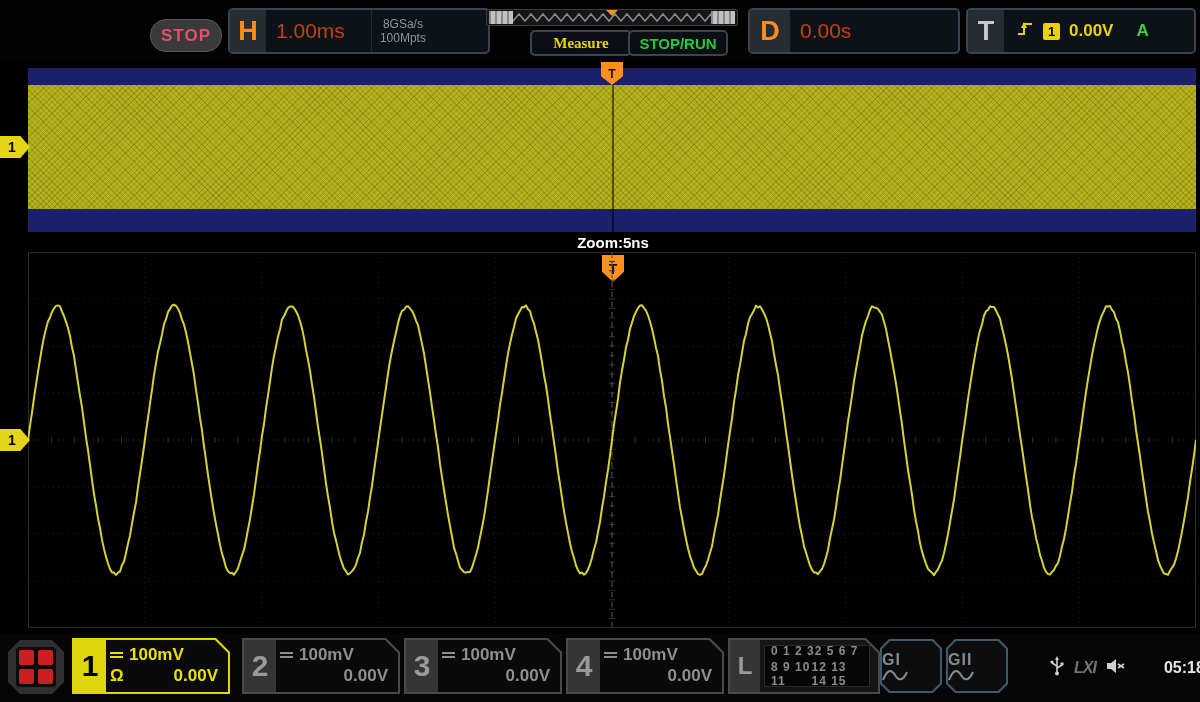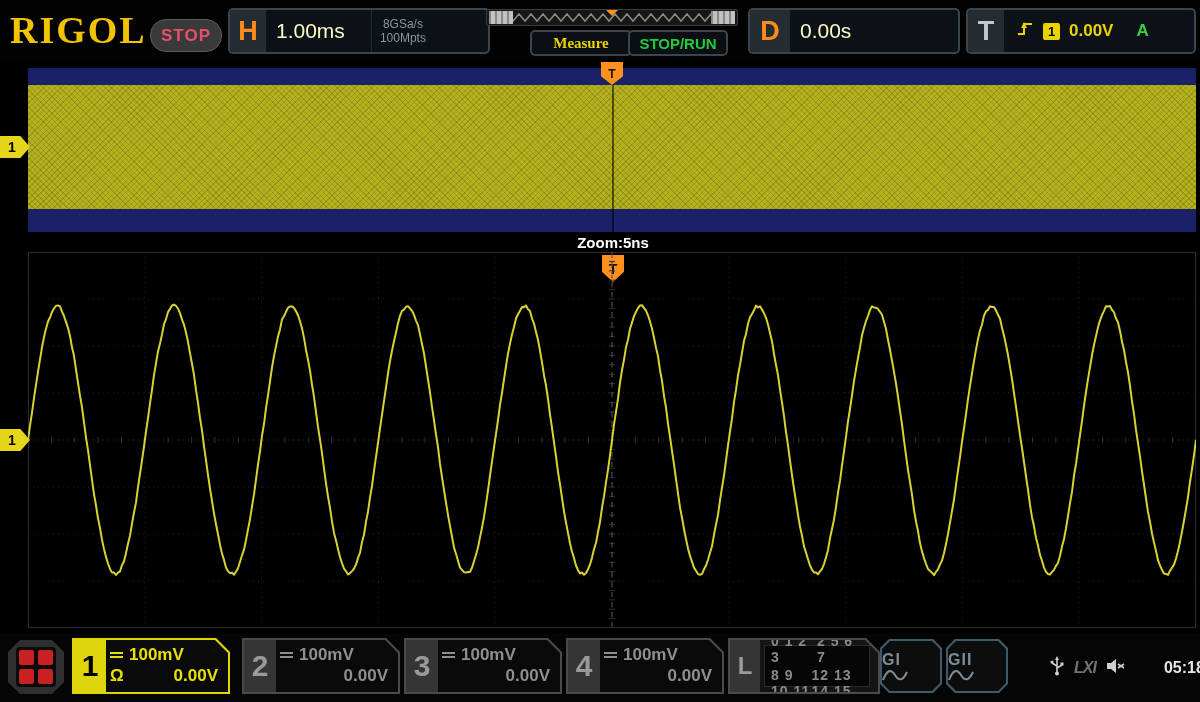--- a/index.html
+++ b/index.html
@@ -10,21 +10,21 @@
   #header{position:absolute;left:0;top:0;width:1200px;height:62px;background:#020202;}
   .logo{position:absolute;left:10px;top:8px;font-family:"Liberation Serif",serif;
         font-weight:900;font-size:38px;letter-spacing:2px;color:#f2c300;}
   .run-state{position:absolute;left:150px;top:19px;width:70px;height:31px;background:#3a3a3a;
         border:1px solid #5a5a5a;border-radius:16px;display:flex;align-items:center;justify-content:center;
         color:#e8506a;font-weight:bold;font-size:17px;letter-spacing:1px;}
   .hdr-group{position:absolute;top:8px;height:46px;display:flex;background:#0c1217;
         border:2px solid #39464f;border-radius:5px;overflow:hidden;box-sizing:border-box;}
   .hdr-tab{display:flex;align-items:center;justify-content:center;background:#252d33;
         font-weight:bold;font-size:27px;}
-  .hdr-val{display:flex;align-items:center;color:#fef9c3;font-size:21px;padding:0 10px;}
+  .hdr-val{display:flex;align-items:center;color:#c2410c;font-size:21px;padding:0 10px;}
   .orange{color:#ff8c1a;} .gray-tab{color:#c8c8c8;}
   #h-group{left:228px;width:262px;}
   #h-group .hdr-tab{width:36px;}
   #h-srate{display:flex;flex-direction:column;justify-content:center;align-items:center;
         color:#8d959c;font-size:12px;line-height:14px;padding:0 8px;border-left:1px solid #222b31;margin-left:16px;}
   #d-group{left:748px;width:212px;}
   #d-group .hdr-tab{width:40px;}
   #t-group{left:966px;width:230px;}
   #t-group .hdr-tab{width:36px;}
   #t-content{display:flex;align-items:center;gap:9px;padding:0 12px;flex:1;}
@@ -111,41 +111,40 @@
   #ch1{left:72px;} #ch2{left:242px;} #ch3{left:404px;} #ch4{left:566px;}
 
   #logic-box{position:absolute;left:728px;top:4px;width:152px;height:56px;background:#4a4a4a;
         clip-path:polygon(0 0,calc(100% - 14px) 0,100% 14px,100% 100%,0 100%);}
   #logic-inner{position:absolute;inset:2px;background:#141414;display:flex;
         clip-path:polygon(0 0,calc(100% - 13px) 0,100% 13px,100% 100%,0 100%);}
   #logic-tab{width:30px;display:flex;align-items:center;justify-content:center;
         color:#9a9a9a;font-weight:bold;font-size:24px;background:#353535;}
   #logic-digits{flex:1;margin:5px 8px 5px 4px;background:#060606;border:1px solid #2a2a2a;
         display:flex;flex-direction:column;justify-content:center;gap:2px;padding:0 6px;}
-  .digit-row{display:flex;justify-content:space-between;color:#8a8a8a;font-size:14px;font-weight:bold;letter-spacing:1px;}
+  .digit-row{display:flex;color:#8a8a8a;font-size:12px;font-weight:bold;letter-spacing:1px;}
 
   .gen-btn{position:absolute;top:5px;width:62px;height:54px;background:#3f5a6b;
         clip-path:polygon(9px 0,calc(100% - 9px) 0,100% 9px,100% calc(100% - 9px),calc(100% - 9px) 100%,9px 100%,0 calc(100% - 9px),0 9px);}
   .gen-inner{position:absolute;inset:2px;background:#0d0d0d;display:flex;flex-direction:column;
         align-items:flex-start;justify-content:center;color:#7d8d97;
         clip-path:polygon(8px 0,calc(100% - 8px) 0,100% 8px,100% calc(100% - 8px),calc(100% - 8px) 100%,8px 100%,0 calc(100% - 8px),0 8px);}
   .gen-label{font-size:16px;font-weight:bold;letter-spacing:1px;}
   #gen1{left:880px;} #gen2{left:946px;}
 
   #status{position:absolute;left:1050px;top:0;height:68px;display:flex;align-items:center;gap:10px;}
   #lxi{color:#737373;font-weight:bold;font-style:italic;font-size:16px;letter-spacing:-1px;}
   #clock{color:#e5e5e5;font-weight:bold;font-size:16px;margin-left:28px;}
 </style>
 </head>
 <body>
 
 <div id="screen">
 
   <div id="header">
-    <div class="logo">RIGOL</div>
     <div class="run-state">STOP</div>
 
     <div class="hdr-group" id="h-group">
       <div class="hdr-tab orange">H</div>
       <div class="hdr-val">1.00ms</div>
       <div id="h-srate">
         <span>8GSa/s</span>
         <span>100Mpts</span>
       </div>
     </div>

